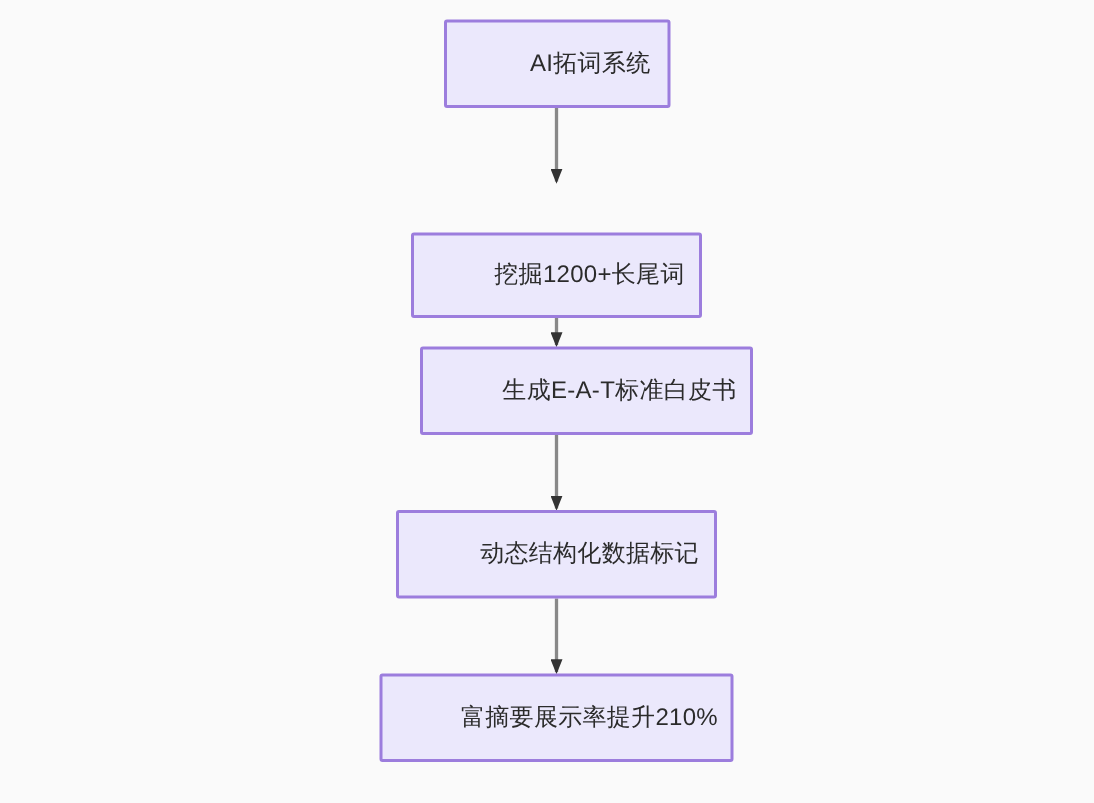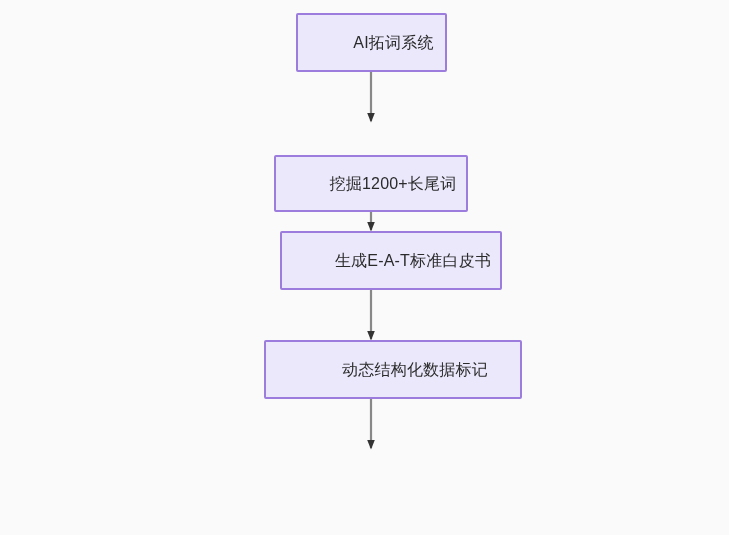--- a/index.html
+++ b/index.html
@@ -44,21 +44,21 @@
     padding-left: 44px;
   }
   .node-label {
     display: block;
     padding: 0 10px;
   }
   
   .n1 { left: 296px; top: 13px;  width: 151px; height: 59px; }
   .n2 { left: 274px; top: 122px; width: 194px; height: 57px; margin-top: 33px; }
   .n3 { left: 260px; top: 231px; width: 222px; height: 59px; margin-left: 20px; }
-  .n4 { left: 264px; top: 340px; width: 258px; height: 59px; justify-content: center; }
+  .n4 { left: 264px; top: 340px; width: 214px; height: 59px; justify-content: center; }
   .n5 { left: 253px; top: 449px; width: 236px; height: 59px; }
 </style>
 </head>
 <body>
 
 <div id="flowchart">
 
   <svg class="edge-layer" width="729" height="535" viewBox="0 0 729 535" xmlns="http://www.w3.org/2000/svg">
     <defs>
       <marker id="arrowhead" markerWidth="10" markerHeight="8" refX="8.5" refY="4" orient="auto" markerUnits="userSpaceOnUse">
@@ -84,14 +84,17 @@
   </div>
 
   <div class="node n3">
     <span class="node-label">生成E-A-T标准白皮书</span>
   </div>
 
   <div class="node n4">
     <span class="node-label">动态结构化数据标记</span>
   </div>
 
+  <div class="node n5">
+    <span class="node-label">富摘要展示率提升210%</span>
+  </div>
 
 </div>
 
 </body></html>

